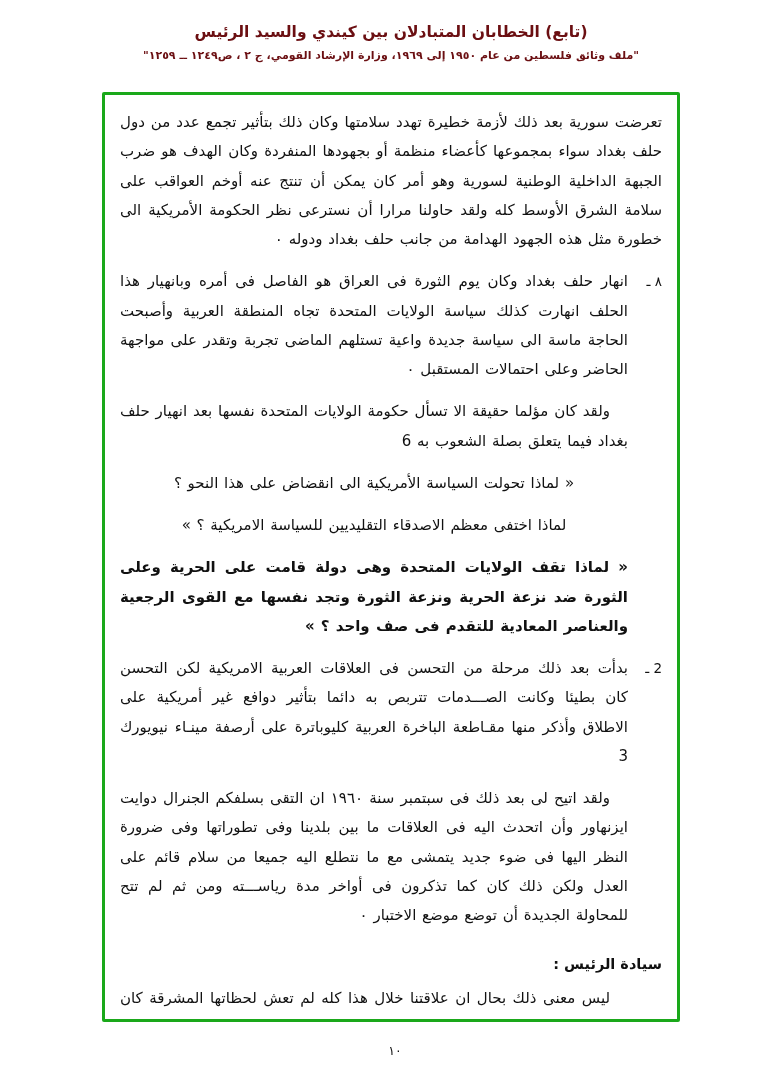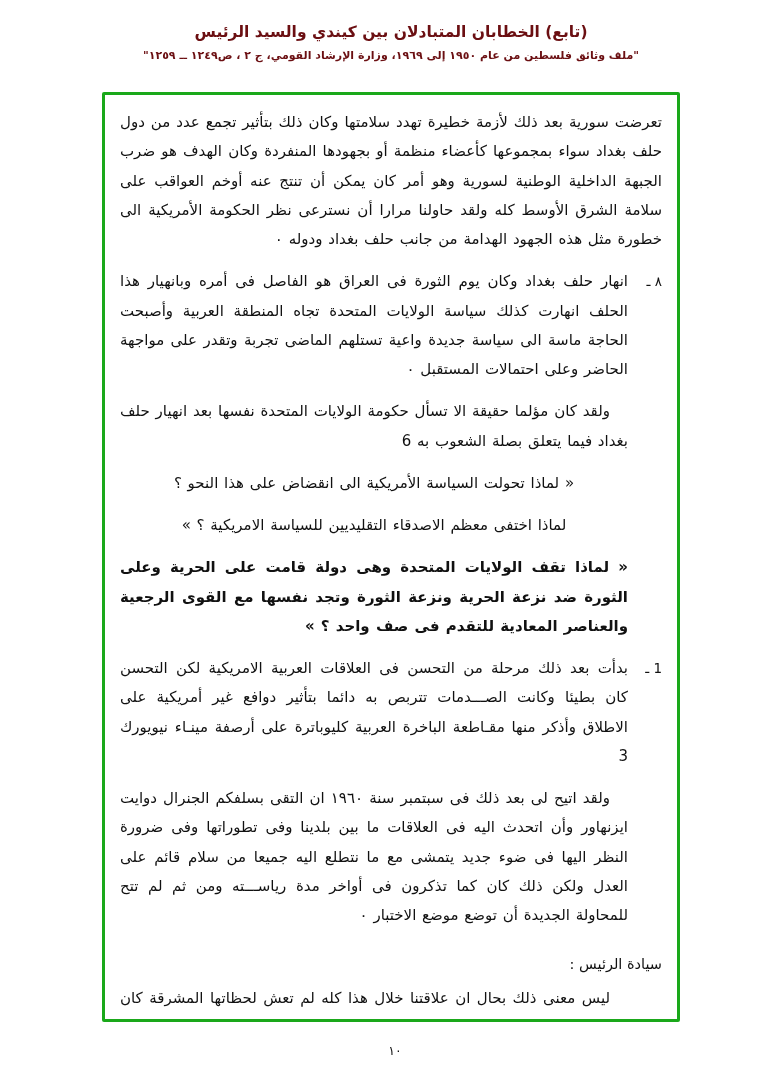--- a/index.html
+++ b/index.html
@@ -87,21 +87,21 @@
     text-align: right;
     text-align-last: center;
   }
   .quote-block .body-text {
     text-align: justify;
     text-align-last: right;
     font-weight: bold;
   }
   .section-head {
     font-size: 14.5px;
-    font-weight: normal;
+    font-weight: bold;
     margin: 26px 0 12px 0;
     text-align: right;
   }
   .footer {
     position: absolute;
     bottom: 20px;
     left: 8px;
     right: 0;
     text-align: center;
     font-size: 12.5px;
@@ -146,21 +146,21 @@
       <div class="marker empty"></div>
       <div class="body-text">لماذا اختفى معظم الاصدقاء التقليديين للسياسة الامريكية ؟ »</div>
     </div>
 
     <div class="para quote-block">
       <div class="marker empty"></div>
       <div class="body-text">« لماذا تقف الولايات المتحدة وهى دولة قامت على الحرية وعلى الثورة ضد نزعة الحرية ونزعة الثورة وتجد نفسها مع القوى الرجعية والعناصر المعادية للتقدم فى صف واحد ؟ »</div>
     </div>
 
     <div class="para">
-      <div class="marker">1 ـ</div>
+      <div class="marker">2 ـ</div>
       <div class="body-text">بدأت بعد ذلك مرحلة من التحسن فى العلاقات العربية الامريكية لكن التحسن كان بطيئا وكانت الصـــدمات تتربص به دائما بتأثير دوافع غير أمريكية على الاطلاق وأذكر منها مقـاطعة الباخرة العربية كليوباترة على أرصفة مينـاء نيويورك 3</div>
     </div>
 
     <div class="para indented">
       <div class="marker empty"></div>
       <div class="body-text">ولقد اتيح لى بعد ذلك فى سبتمبر سنة ١٩٦٠ ان التقى بسلفكم الجنرال دوايت ايزنهاور وأن اتحدث اليه فى العلاقات ما بين بلدينا وفى تطوراتها وفى ضرورة النظر اليها فى ضوء جديد يتمشى مع ما نتطلع اليه جميعا من سلام قائم على العدل ولكن ذلك كان كما تذكرون فى أواخر مدة رياســـته ومن ثم لم تتح للمحاولة الجديدة أن توضع موضع الاختبار ٠</div>
     </div>
 
     <div class="section-head">سيادة الرئيس :</div>
 

